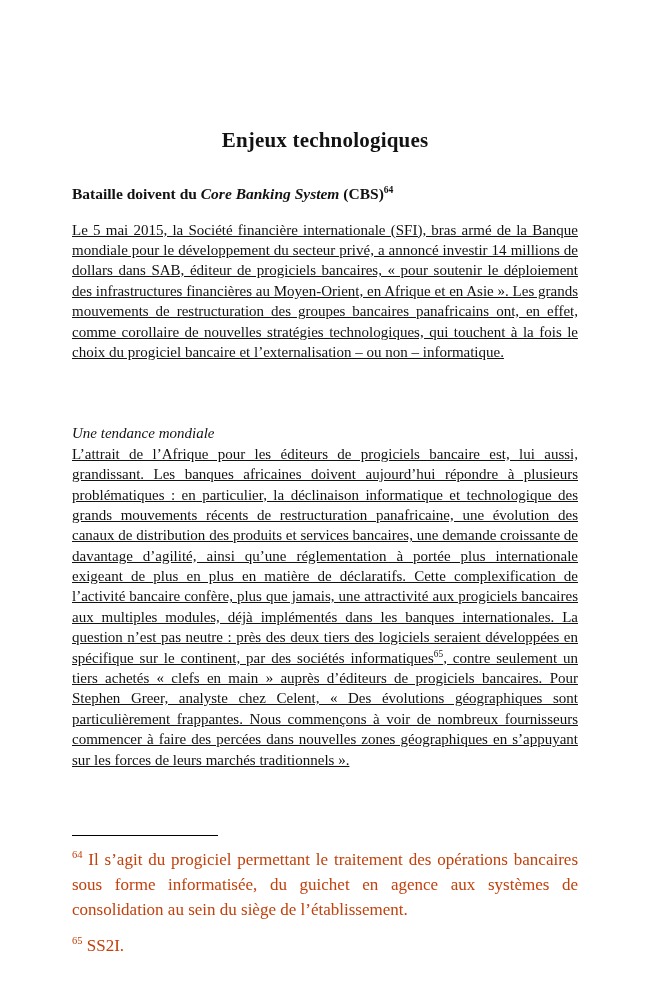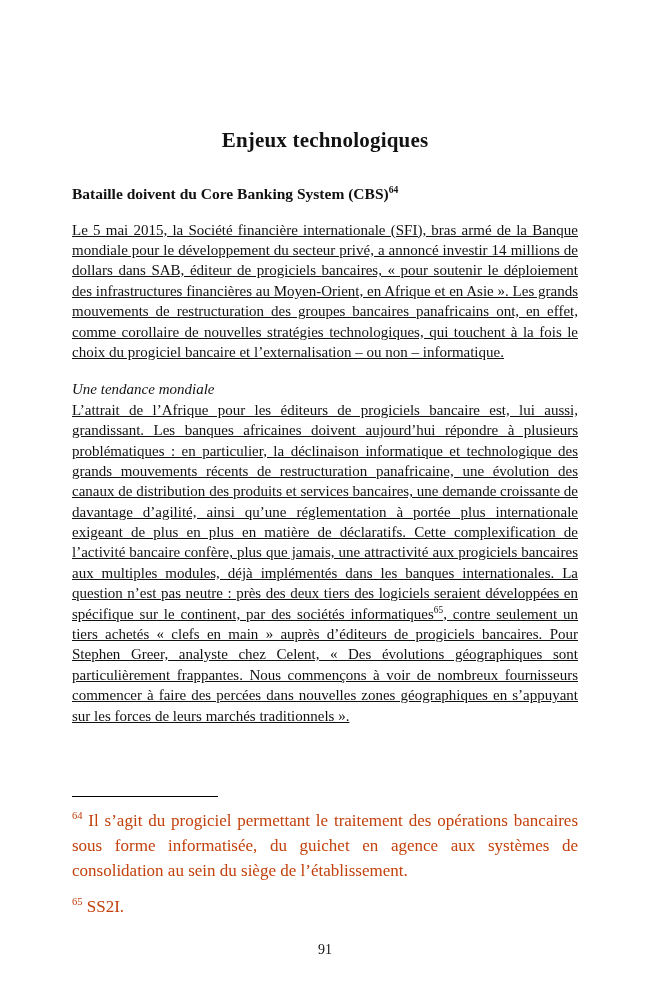--- a/index.html
+++ b/index.html
@@ -27,33 +27,34 @@
     text-align: center;
     letter-spacing: 0.2px;
     margin-bottom: 28px;
   }
 
   .heading {
     font-size: 15.5px;
     font-weight: bold;
     margin-bottom: 16px;
   }
-  .heading .it { }
+  .heading .it { font-style: italic; }
 
   p.body {
     text-align: justify;
     margin-bottom: 17px;
     text-decoration: underline;
   }
 
   .subsection {
     font-size: 15px;
     font-weight: normal;
     font-style: italic;
     margin-bottom: 0;
+    margin-top: 44px;
   }
 
   sup {
     font-size: 0.62em;
     vertical-align: super;
     line-height: 0;
   }
 
   .footnote-area {
     margin-top: auto;
@@ -103,15 +104,14 @@
 
     <p class="footnote">
       <sup>64</sup><span> Il s’agit du progiciel permettant le traitement des opérations bancaires sous forme informatisée, du guichet en agence aux systèmes de consolidation au sein du siège de l’établissement.</span>
     </p>
 
     <p class="footnote">
       <sup>65</sup><span> SS2I.</span>
     </p>
   </div>
 
-  <div class="page-number">91</div>
 
 </div>
 
 </body></html>

